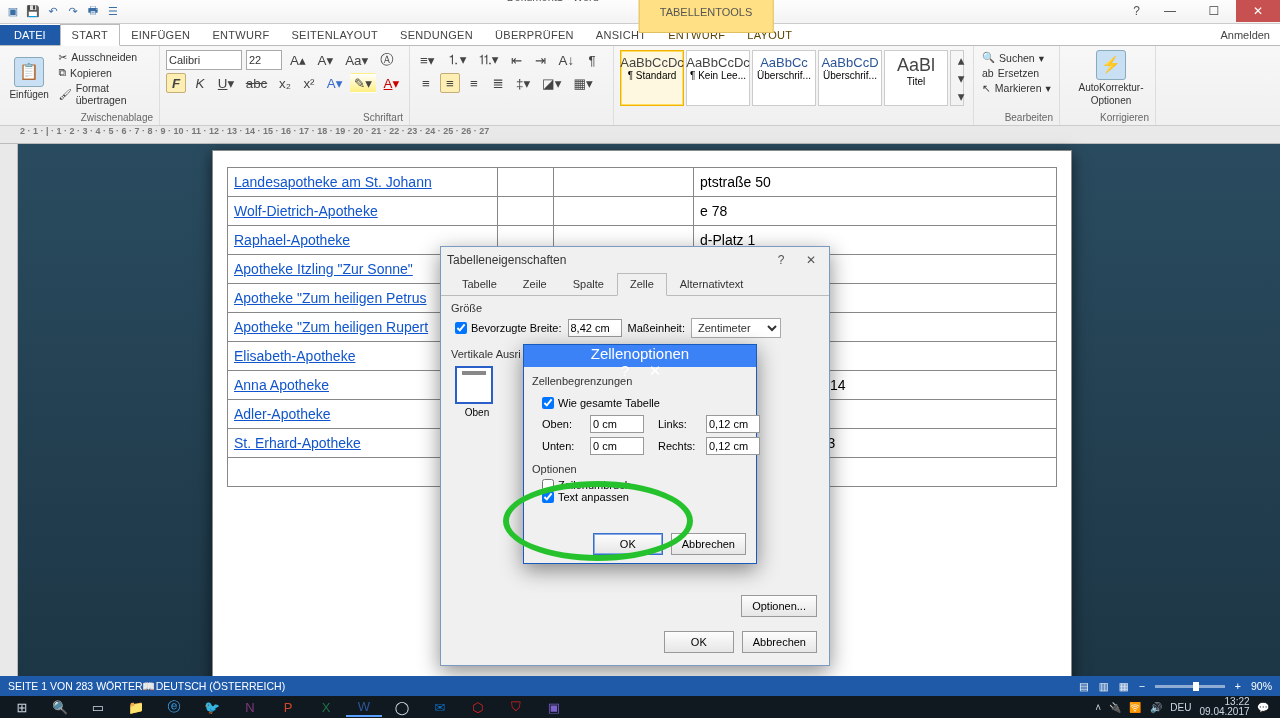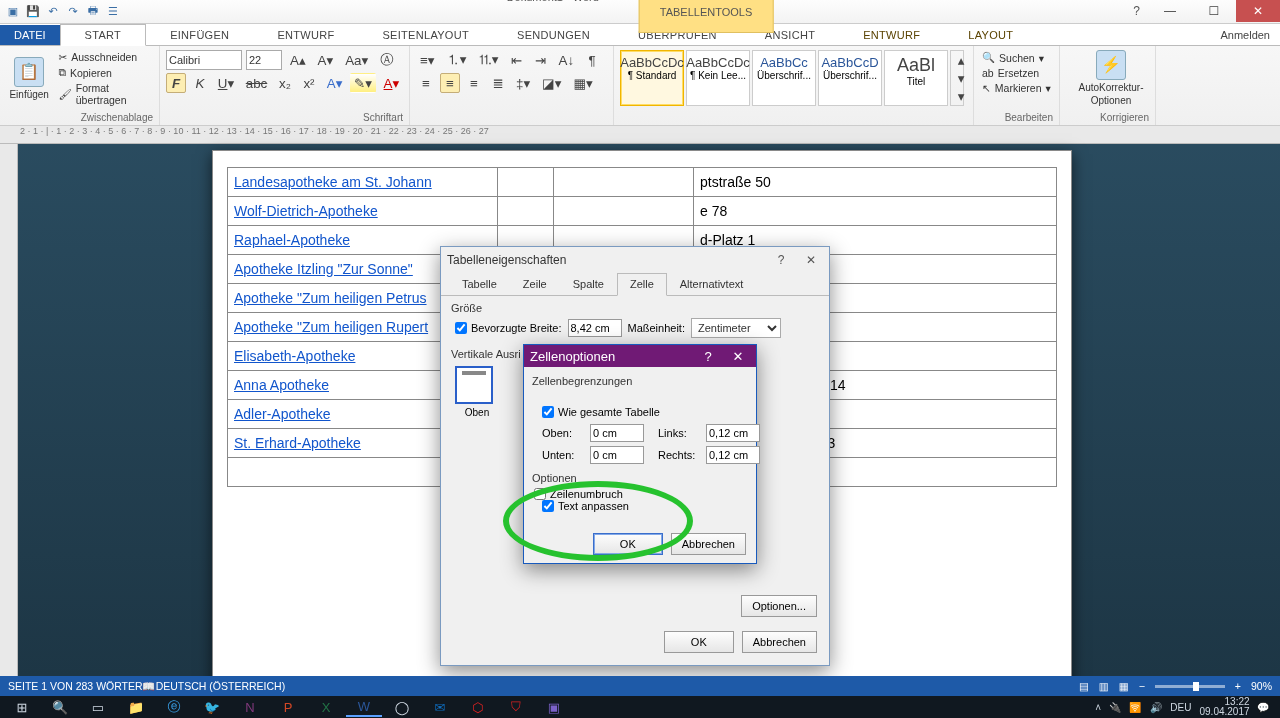--- a/index.html
+++ b/index.html
@@ -13,21 +13,21 @@
   .titlebar .center .doc-title { font-size:11px; }
   .titlebar .center .ctx-title { background:#ffe084; padding:14px 20px; border:1px solid #e0c060;}
   .titlebar .winbtns { position:absolute; right:0; top:0; display:flex;}
   .titlebar .winbtns div { width:44px; height:22px; display:flex; align-items:center; justify-content:center; font-size:12px; color:#444;}
   .titlebar .winbtns .close { background:#c75050; color:#fff; }
   .help-ic { position:absolute; right:140px; top:4px; font-size:12px; color:#555;}
 
   
   .tabs { height:22px; background:#fff; display:flex; align-items:flex-end; font-size:11px; border-bottom:1px solid #bbb;}
   .tabs .filetab { background:#1e5aa8; color:#fff; padding:4px 14px;}
-  .tabs .tab { padding:4px 24px; color:#444; text-transform:uppercase; letter-spacing:0.3px;}
+  .tabs .tab { padding:4px 11px; color:#444; text-transform:uppercase; letter-spacing:0.3px;}
   .tabs .tab.active { border:1px solid #bbb; border-bottom:1px solid #fff; background:#fff; margin-bottom:-1px;}
   .tabs .ctx { color:#5a4200;}
   .tabs .anmelden { margin-left:auto; padding:4px 10px; color:#444;}
 
   
   .ribbon { height:80px; background:linear-gradient(#f7f7f7,#f0f0f0); border-bottom:1px solid #ccc; display:flex; font-size:11px;}
   .group { border-right:1px solid #ddd; padding:4px 6px 2px 6px; display:flex; flex-direction:column; justify-content:space-between; position:relative;}
   .group-title { text-align:right; font-size:10px; color:#666; padding-top:2px;}
   .row { display:flex; align-items:center; gap:4px;}
   .btn-s { height:20px; min-width:20px; padding:1px 3px; border:1px solid transparent; display:flex; align-items:center; justify-content:center; color:#444; background:transparent; border-radius:2px;}
@@ -35,21 +35,21 @@
   .combo { height:20px; border:1px solid #aaa; background:#fff; font-size:11px; padding:0 2px; color:#333;}
   .big-btn { display:flex; flex-direction:column; align-items:center; width:52px; gap:2px; font-size:10px; text-align:center; line-height:1.1; color:#333;}
   .big-ic { width:30px; height:30px; background:#c9dff3; border:1px solid #8ab; border-radius:3px; display:flex; align-items:center; justify-content:center; font-size:16px; color:#2a5599;}
   .style-tile { width:64px; height:56px; border:1px solid #ccc; display:flex; flex-direction:column; align-items:center; font-size:10px; padding:4px 2px; background:#fff;}
   .style-tile .sample { font-size:13px; color:#444;}
   .style-tile.sel { border-color:#f0b500; background:#fff8e0; box-shadow:inset 0 0 0 1px #ffdd66;}
   .edit-item { display:flex; align-items:center; gap:4px; font-size:10.5px; color:#333; padding:1px 2px;}
 
   
   .doc-area { position:absolute; top:126px; left:0; right:0; bottom:42px; background:linear-gradient(#2a4c60,#1d3645); overflow:hidden;}
-  .ruler { height:18px; background:#e9e9e9; border-bottom:1px solid #bbb; color:#777; font-size:9px; padding-left:20px; white-space:nowrap; overflow:hidden;}
+  .ruler { height:18px; background:#e9e9e9; border-bottom:1px solid #bbb; color:#777; font-size:9px; padding-left:20px; white-space:nowrap; overflow:hidden;font-weight:bold;}
   .vruler { position:absolute; left:0; top:18px; bottom:0; width:18px; background:#e9e9e9; border-right:1px solid #bbb;}
   .page { position:absolute; left:212px; top:24px; width:860px; background:#fff; border:1px solid #8a8a8a; box-shadow:0 4px 14px rgba(0,0,0,0.6); padding:16px 4px 300px 4px;}
   .tbl { width:830px; margin:0 auto; border-collapse:collapse; font-size:14px;}
   .tbl td { border:1px solid #888; padding:6px 6px; vertical-align:top;}
   .tbl td.link { color:#1155cc; text-decoration:underline; width:270px;}
   .tbl td.zip { width:56px;}
   .tbl td.city { width:140px;}
 
   
   .dialog { position:absolute; background:#f0f0f0; border:1px solid #7a9ac0; box-shadow:0 6px 20px rgba(0,0,0,0.45); font-size:11px;}
@@ -61,21 +61,21 @@
   .tabs2 .t { padding:4px 12px; border:1px solid transparent; font-size:11px; color:#333;}
   .tabs2 .t.active { border:1px solid #bbb; border-bottom:1px solid #f0f0f0; background:#f0f0f0; margin-bottom:-1px;}
   .chk { display:flex; align-items:center; gap:4px; font-size:11px;}
   .chk input { width:12px; height:12px;}
   .spin { width:54px; height:18px; border:1px solid #999; font-size:11px; padding:0 2px; background:#fff;}
   .dlg-btn { height:22px; min-width:70px; border:1px solid #999; background:linear-gradient(#fdfdfd,#e6e6e6); font-size:11px; padding:0 10px;}
   .dlg-btn.primary { border:1px solid #3a6ecb; box-shadow:0 0 0 1px #82a8e8 inset;}
 
   
   .dlg2 { left:523px; top:218px; width:234px; height:220px; z-index:20; border:1px solid #185abd;}
-  .dlg2 .dlg-title { background:#701a75; color:#fff; height:22px; font-size:13px;}
+  .dlg2 .dlg-title { background:#3b82f6; color:#fff; height:22px; font-size:15px;flex-direction:column;}
   .dlg2 .dlg-title .ctl span { color:#fff;}
   .opt-group { padding:4px 10px;}
   .opt-group .hd { font-size:11px; color:#333; margin:4px 0 4px -2px;}
   .margin-grid { display:grid; grid-template-columns:42px 62px 42px 62px; gap:4px 6px; align-items:center; font-size:11px;}
 
   .green-circle { position:absolute; left:503px; top:355px; width:190px; height:80px; border:6px solid #26c22e; border-radius:50%; z-index:30; pointer-events:none;}
 
   
   .statusbar { position:absolute; left:0; right:0; bottom:22px; height:20px; background:#1e5aa8; color:#fff; font-size:10.5px; display:flex; align-items:center; padding:0 8px; }
   .statusbar .right { margin-left:auto; display:flex; align-items:center; gap:10px;}
@@ -377,36 +377,36 @@
   <div class="dialog dlg2">
     <div class="dlg-title">
       <span>Zellenoptionen</span>
       <div class="ctl">
           <span>?</span>
           <span>✕</span>
         </div>
     </div>
     <div class="opt-group">
       <div class="hd">Zellenbegrenzungen</div>
-      <label class="chk" style="margin:19px 0 6px 8px">
+      <label class="chk" style="margin:10px 0 6px 8px">
           <input type="checkbox" checked="" style="">
           <span>Wie gesamte Tabelle</span>
         </label>
       <div class="margin-grid" style="margin-left:8px">
         <span>Oben:</span>
           <input class="spin" value="0 cm" style="">
         <span>Links:</span>
           <input class="spin" value="0,12 cm" style="">
         <span>Unten:</span>
           <input class="spin" value="0 cm" style="">
         <span>Rechts:</span>
           <input class="spin" value="0,12 cm" style="">
       </div>
       <div class="hd" style="margin-top:8px">Optionen</div>
-      <label class="chk" style="">
+      <label class="chk" style="margin-left:8px">
           <input type="checkbox" style="">
           <span>Zeilenumbruch</span>
         </label>
       <label class="chk" style="margin-left:8px">
           <input type="checkbox" checked="" style="">
           <span>Text anpassen</span>
         </label>
     </div>
     <div style="position:absolute;right:10px;bottom:8px;display:flex;gap:8px">
       <button class="dlg-btn primary">OK</button>

